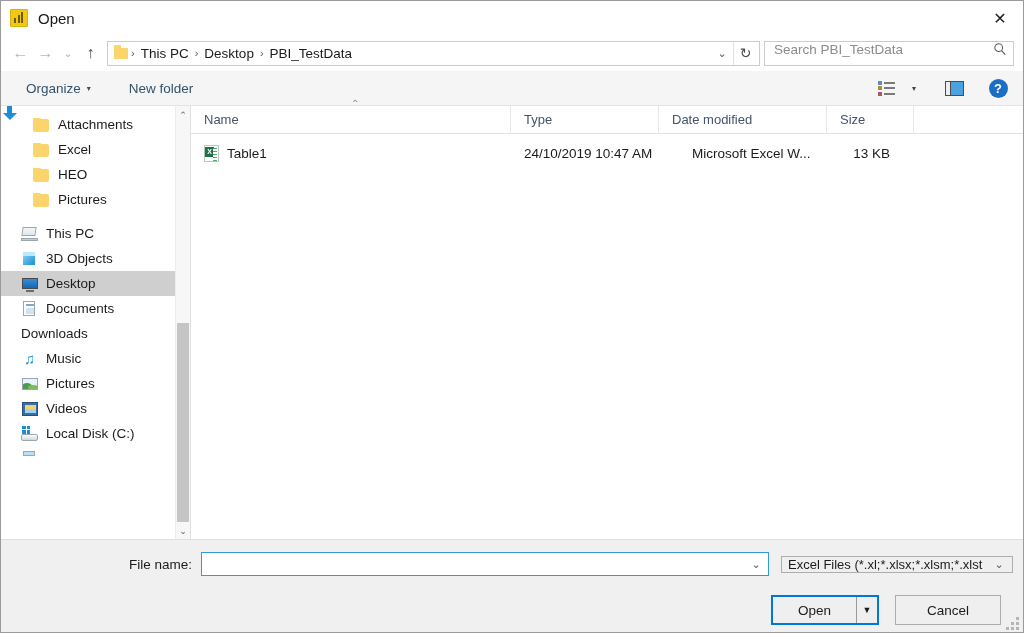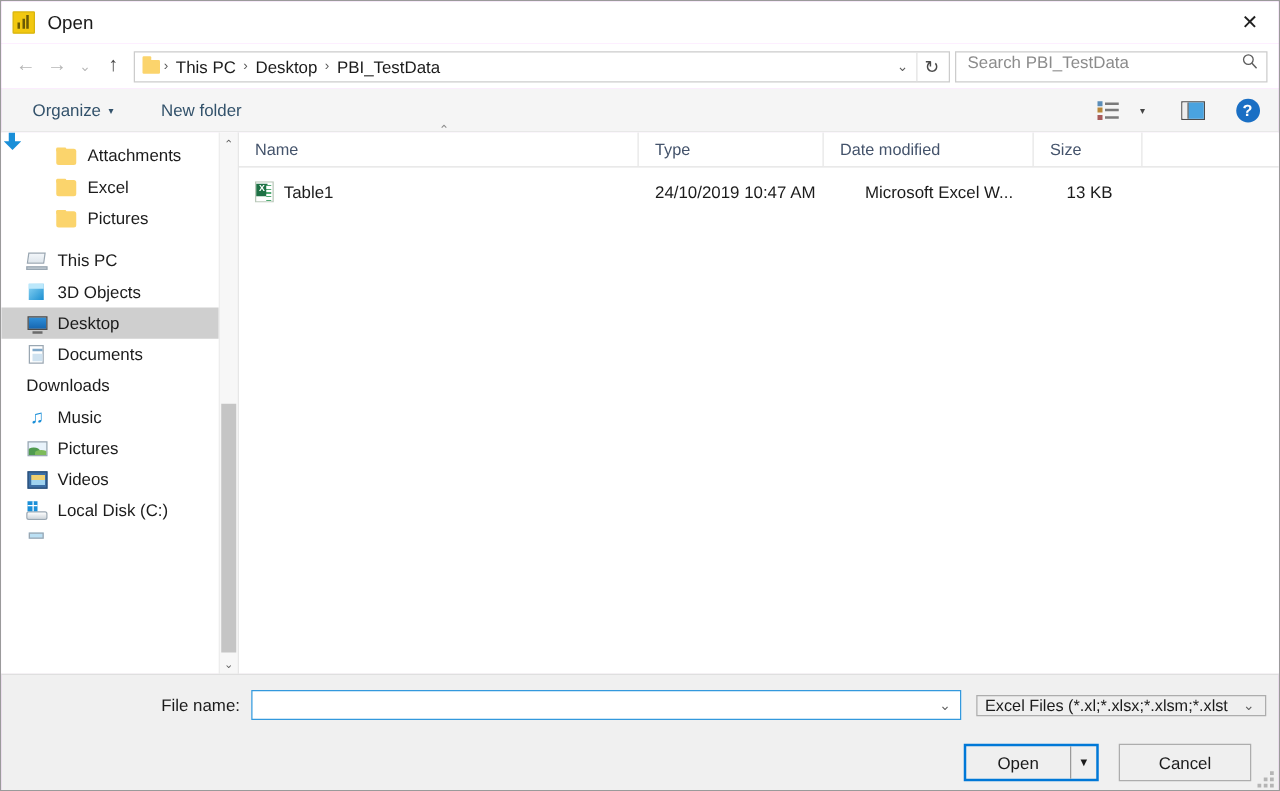--- a/index.html
+++ b/index.html
@@ -5,21 +5,21 @@
   * { box-sizing: border-box; margin: 0; padding: 0; }
   html, body {
     width: 1024px; height: 633px;
     font-family: "Liberation Sans", sans-serif;
     background: #ffffff;
     overflow: hidden;
   }
   .dialog {
     position: relative;
     width: 1024px; height: 633px;
-    background: #f0abfc;
+    background: #404040;
     border: 1px solid #9a9a9a;
     display: flex; flex-direction: column;
   }
 
   
   .titlebar {
     height: 34px; background: #ffffff;
     display: flex; align-items: center;
     flex: none;
   }
@@ -131,21 +131,21 @@
     display: flex;
   }
   .sidebar {
     flex: 1; padding-top: 6px; overflow: hidden; position: relative;
   }
   .nav-item {
     height: 25px; display: flex; align-items: center;
     font-size: 13.5px; color: #1b1b1b; padding-left: 8px;
   }
   .nav-item.selected { background: #cfcfcf; }
-  .nav-item.indent1 { padding-left: 44px; }
+  .nav-item.indent1 { padding-left: 32px; }
   .nav-item.indent2 { padding-left: 20px; }
   .nav-ico {
     width: 18px; height: 16px; margin-right: 7px; flex: none;
     position: relative;
   }
   .nav-label { white-space: nowrap; }
   .spacer8 { height: 9px; }
 
   
   .ico-folder { background: #fbd46c; border-radius: 0 2px 2px 2px; height: 13px; width: 16px; margin-top: 2px; }
@@ -384,20 +384,26 @@
         <div class="nav-item indent1">
           <span class="nav-ico">
               <span class="ico-folder" style="position:absolute"></span>
             </span>
           <span class="nav-label">Excel</span>
         </div>
         <div class="nav-item indent1">
           <span class="nav-ico">
               <span class="ico-folder" style="position:absolute"></span>
             </span>
+          <span class="nav-label">HEO</span>
+        </div>
+        <div class="nav-item indent1">
+          <span class="nav-ico">
+              <span class="ico-folder" style="position:absolute"></span>
+            </span>
           <span class="nav-label">Pictures</span>
         </div>
 
         <div class="spacer8"></div>
 
         <div class="nav-item indent2">
           <span class="nav-ico ico-pc">
               <span class="mon"></span>
               <span class="base"></span>
             </span>

